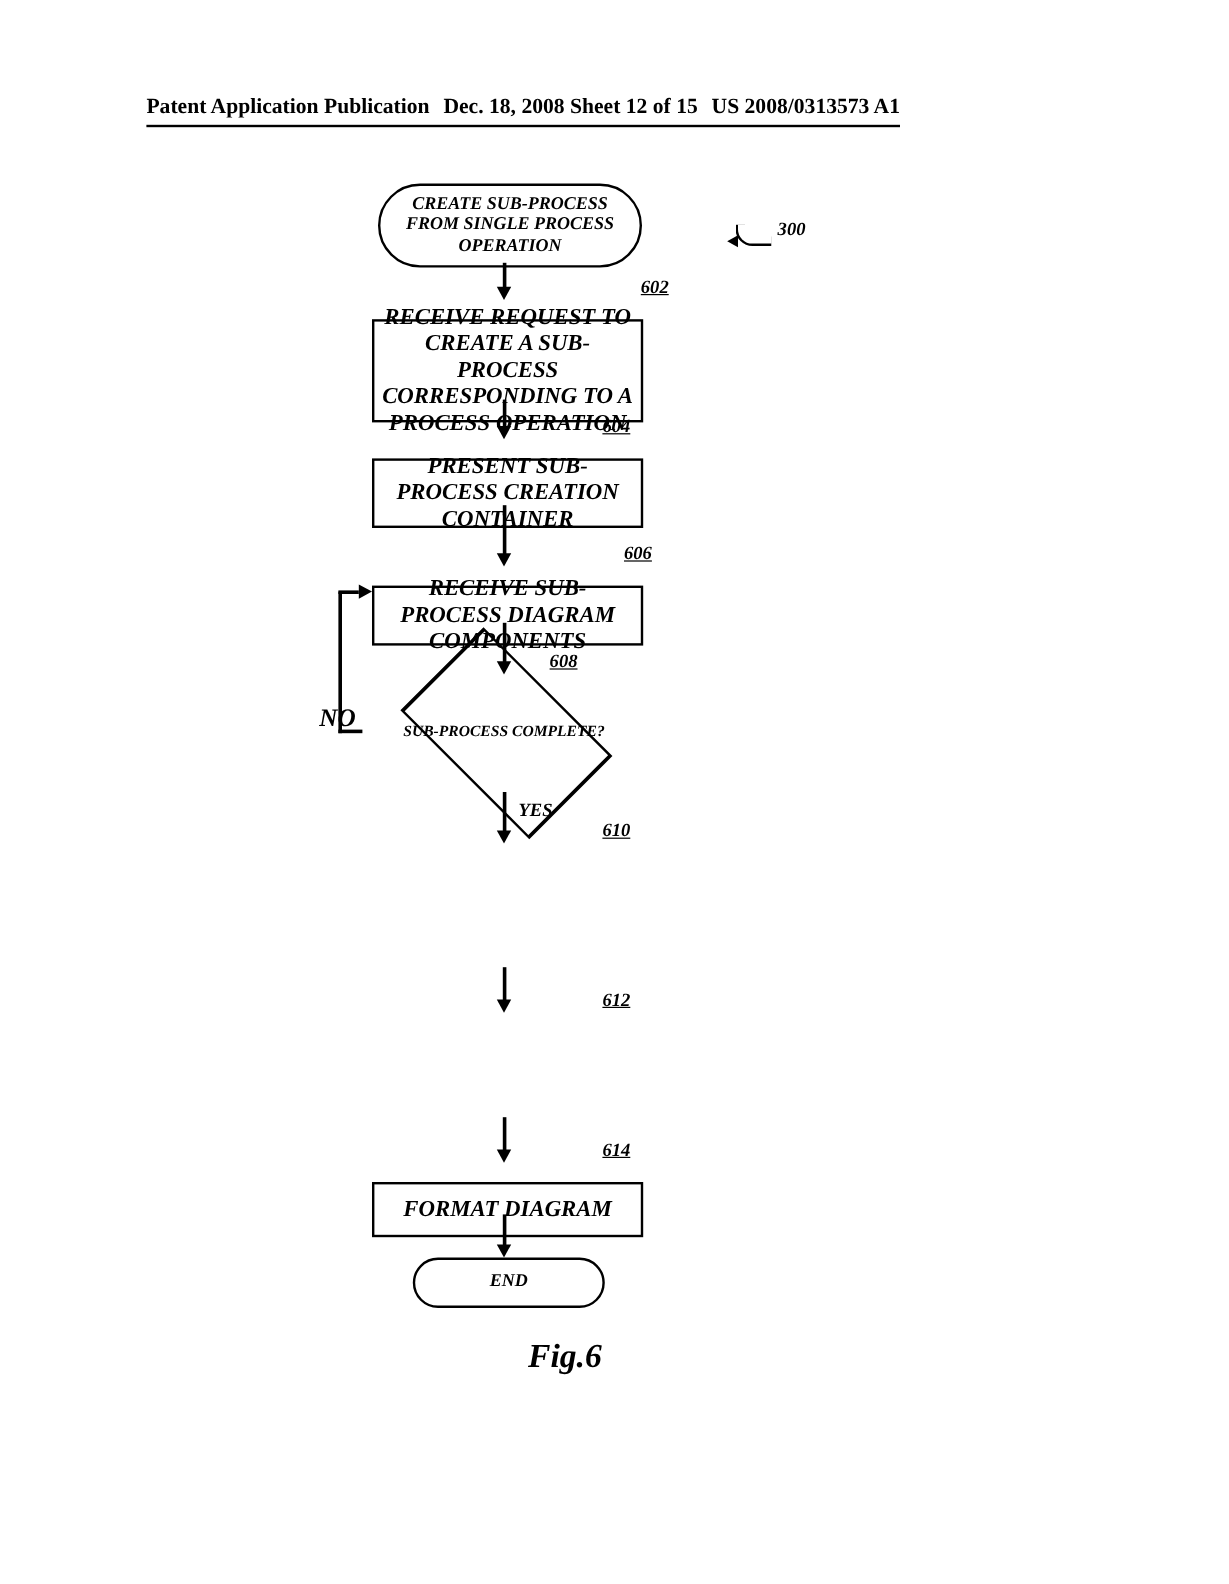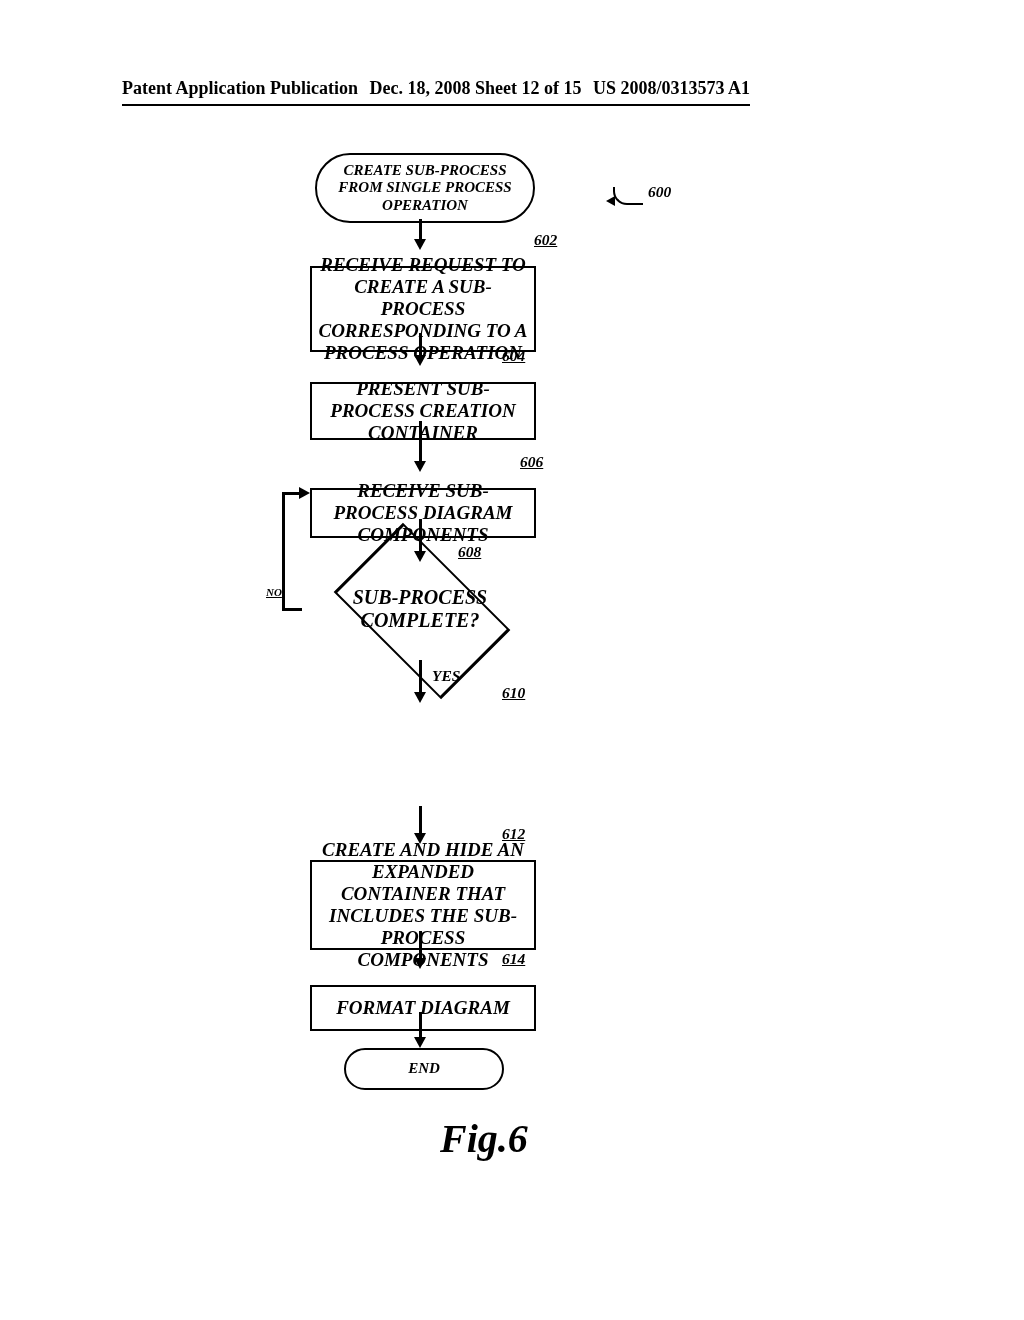--- a/index.html
+++ b/index.html
@@ -71,22 +71,21 @@
     padding: 2px 6px;
     margin-top: 16px;
   }
   .refnum {
     position: absolute;
     text-decoration: underline;
     font-size: 15.5px;
   }
   .label {
     position: absolute;
-    font-size: 11px;
-    text-decoration: underline;
+    font-size: 21px;
   }
   .plain {
     position: absolute;
     font-size: 15.5px;
   }
 
   
   .v-line {
     position: absolute;
     width: 2.5px;
@@ -126,29 +125,28 @@
     left: 0; top: 0;
   }
   .diamond-text {
     position: absolute;
     left: -40px; right: -40px;
     top: 0; bottom: 0;
     display: flex;
     flex-direction: column;
     align-items: center;
     justify-content: center;
-    text-align: center;
     line-height: 1.15;
-    font-size: 20px;
+    font-size: 13px;
   }
 
   
   .figlabel {
     position: absolute;
-    font-size: 40px;
+    font-size: 28px;
     font-weight: bold;
   }
 
   
   .curve-600 {
     position: absolute;
     width: 28px; height: 16px;
     border-bottom: 2px solid #000;
     border-left: 2px solid #000;
     border-radius: 0 0 0 14px;
@@ -174,21 +172,21 @@
   <div class="header-rule"></div>
 
   <div class="flow">
 
     <div class="term" style="left:315px; top:8px; width:200px; height:62px;">
       <span>CREATE SUB-PROCESS FROM SINGLE PROCESS OPERATION</span>
     </div>
 
     <div class="tip-600" style="left:606px; top:51px;"></div>
     <div class="curve-600" style="left:613px; top:42px;"></div>
-    <div class="plain" style="left:648px; top:38px;">600</div>
+    <div class="plain" style="left:648px; top:38px;">300</div>
 
     <div class="v-line" style="left:419px; top:74px; height:21px;"></div>
     <div class="arrow-down" style="left:414px; top:94px;"></div>
     <div class="refnum" style="left:502px; top:86px;margin-left:32px;">602</div>
 
     <div class="proc" style="left:310px; top:105px; width:210px; height:78px;">
       <span>RECEIVE REQUEST TO CREATE A SUB-PROCESS CORRESPONDING TO A PROCESS OPERATION</span>
     </div>
 
     <div class="v-line" style="left:419px; top:188px; height:23px;"></div>
@@ -225,23 +223,20 @@
     <div class="v-line" style="left:419px; top:515px; height:33px;"></div>
     <div class="arrow-down" style="left:414px; top:547px;"></div>
     <div class="plain" style="left:432px; top:522px;font-style:italic;">YES</div>
     <div class="refnum" style="left:502px; top:539px;">610</div>
 
 
     <div class="v-line" style="left:419px; top:661px; height:28px;"></div>
     <div class="arrow-down" style="left:414px; top:688px;"></div>
     <div class="refnum" style="left:502px; top:680px;">612</div>
 
-    <div class="proc" style="left:310px; top:699px; width:210px; height:82px;">
-      <span>CREATE AND HIDE AN EXPANDED CONTAINER THAT INCLUDES THE SUB-PROCESS COMPONENTS</span>
-    </div>
 
     <div class="v-line" style="left:419px; top:786px; height:28px;"></div>
     <div class="arrow-down" style="left:414px; top:813px;"></div>
     <div class="refnum" style="left:502px; top:805px;">614</div>
 
     <div class="proc" style="left:310px; top:824px; width:210px; height:38px;">
       <span>FORMAT DIAGRAM</span>
     </div>
 
     <div class="v-line" style="left:419px; top:867px; height:26px;"></div>

